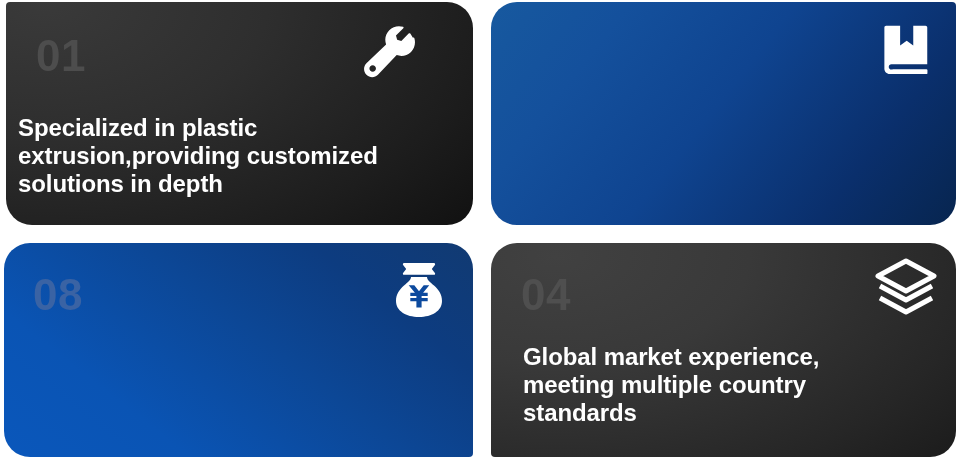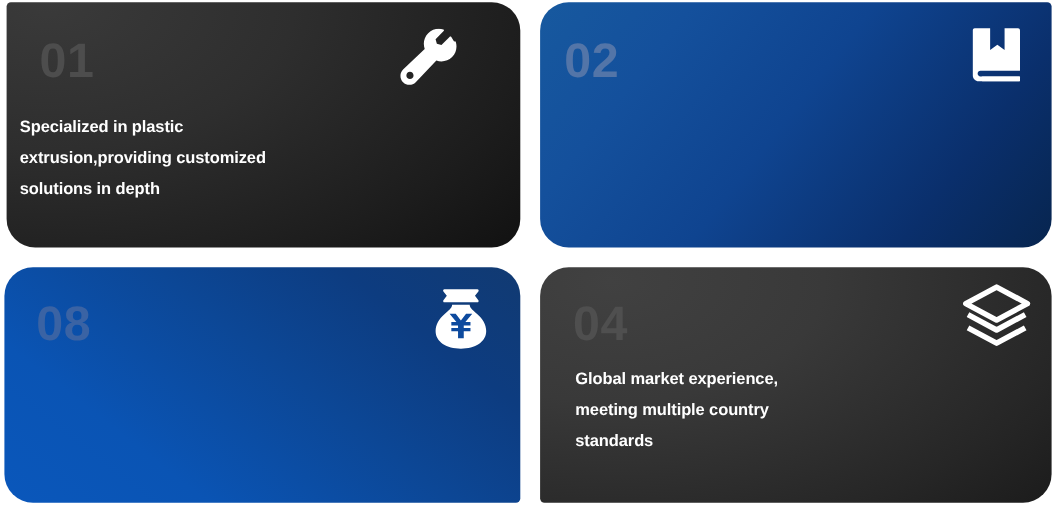--- a/index.html
+++ b/index.html
@@ -87,25 +87,26 @@
     user-select: none;
   }
   .card-1 .num { left: 30px; top: 32px; color: #4d4d4d; }
   .card-2 .num { left: 22px; top: 32px; color: #5375a8; }
   .card-3 .num { left: 29px; top: 30px; color: #3a63a4; }
   .card-4 .num { left: 30px; top: 30px; color: #4f4f4f; }
 
   .headline {
     position: absolute;
     font-weight: 700;
-    font-size: 15px;
+    font-size: 24px;
     line-height: 28px;
     color: #ffffff;
     letter-spacing: -0.1px;
     white-space: pre-line;
+    margin-top: 12px;
   }
   .card-1 .headline { left: 12px; top: 100px; width: 440px; }
   .card-2 .headline { left: 20px; top: 100px; width: 444px; }
   .card-3 .headline { left: 29px; top: 88px; width: 420px; }
   .card-4 .headline { left: 32px; top: 88px; width: 420px; }
 
   .icon {
     position: absolute;
     display: block;
   }
@@ -130,21 +131,20 @@
       <span class="icon">
         <svg viewBox="0 0 64 64" aria-hidden="true">
           <path fill="#ffffff" d="M56.6 8.4c-.5-.5-1.3-.5-1.8 0l-8.1 8.1-4.6-1.3-1.3-4.6 8.1-8.1c.5-.5.4-1.4-.3-1.6-5.2-1.6-11.1-.4-15.2 3.7-4.3 4.3-5.4 10.5-3.5 15.8L8.2 41.1c-3.5 3.5-3.5 9.2 0 12.7 3.5 3.5 9.2 3.5 12.7 0l20.7-21.7c5.3 1.9 11.5.8 15.8-3.5 4.1-4.1 5.3-10 3.7-15.2-.2-.7-1.1-.8-1.6-.3zM15.1 50.6c-2 0-3.6-1.6-3.6-3.6s1.6-3.6 3.6-3.6 3.6 1.6 3.6 3.6-1.6 3.6-3.6 3.6z"></path>
         </svg>
       </span>
     </div>
   </div>
 
   <div class="card card-2">
     <div class="card-inner">
-      <div class="num">02</div>
       <span class="icon">
         <svg viewBox="0 0 64 64" aria-hidden="true">
           <path fill="#ffffff" d="M10 2h13v22.5l7.5-5.5 7.5 5.5V2h14c1.1 0 2 .9 2 2v42H13c-1.7 0-3 1.3-3 3s1.3 3 3 3h41v5H11c-3.3 0-6-2.7-6-6V4c0-1.1.9-2 2-2z"></path>
           <rect fill="#ffffff" x="14" y="52" width="40" height="5" rx="1"></rect>
         </svg>
       </span>
     </div>
   </div>
 
   <div class="card card-3">

